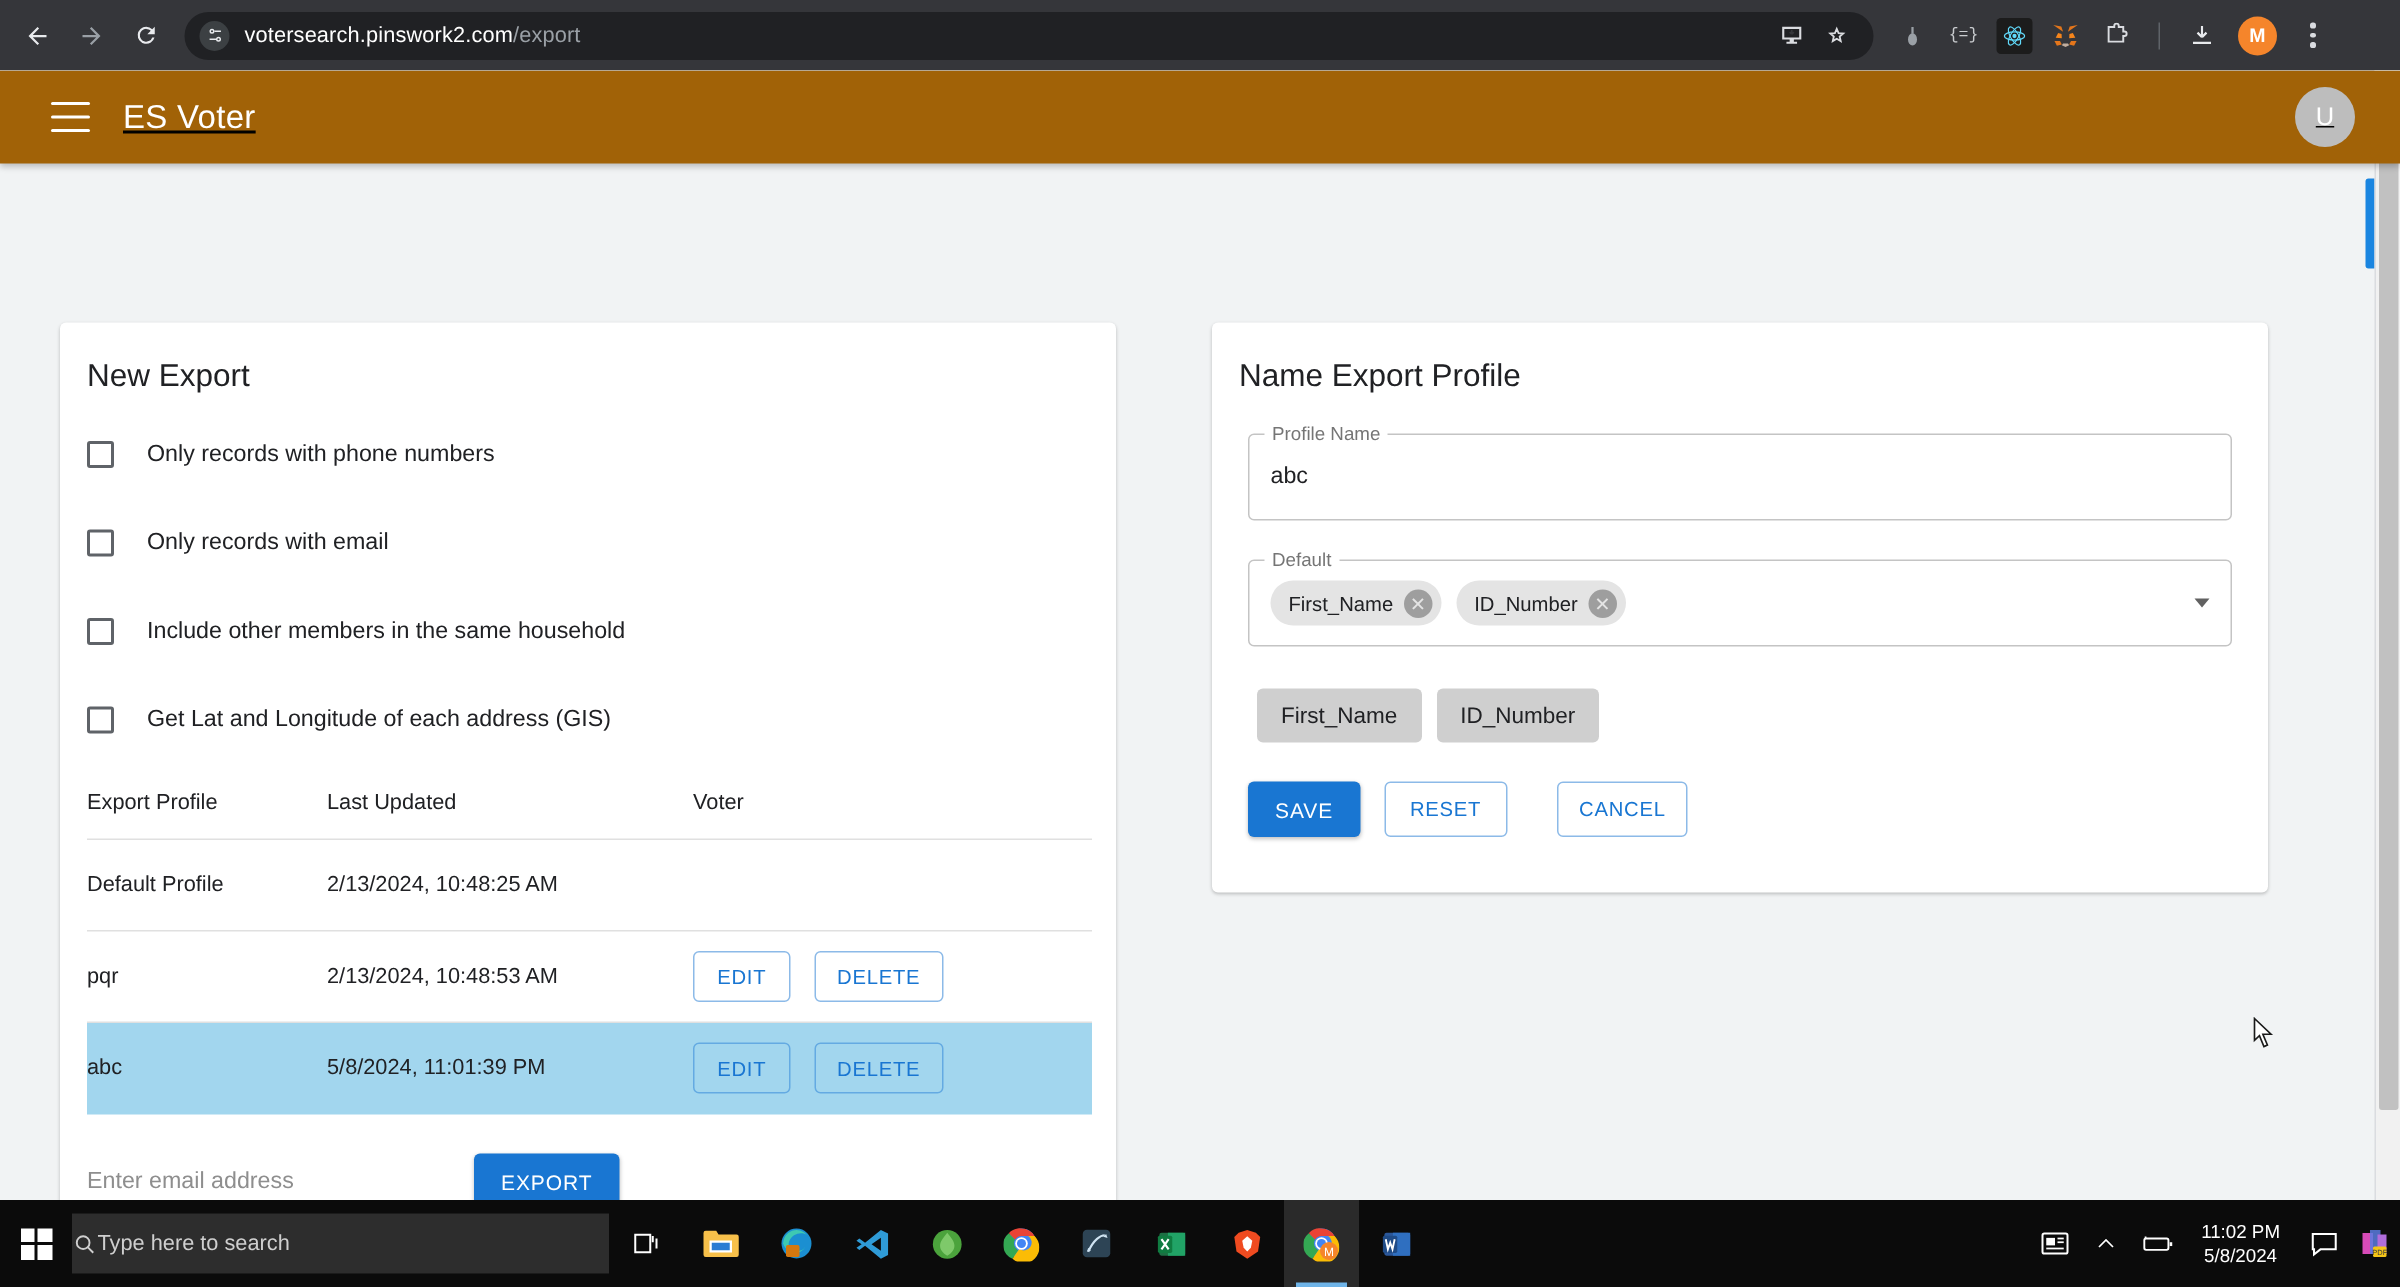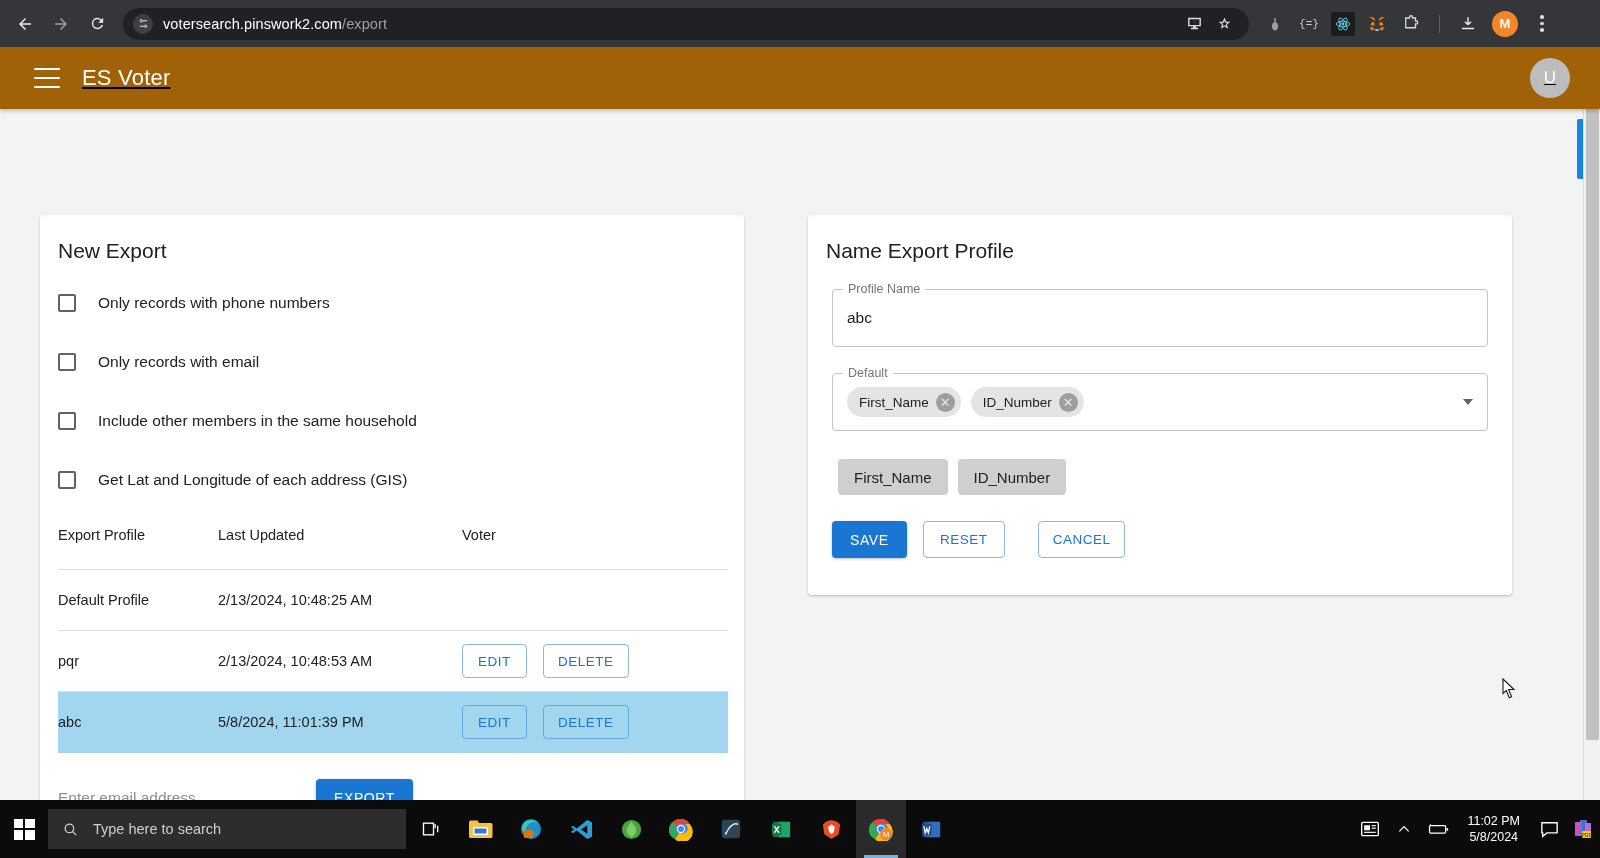--- a/index.html
+++ b/index.html
@@ -97,21 +97,21 @@
   .cb-box {
     width: 18px; height: 18px; border: 2px solid #5f6368; border-radius: 2px;
     flex: 0 0 auto; margin-right: 22px;
   }
   .cb-label { font-size: 15.5px; color: #202124; }
 
   
   .tbl { margin: 10px 18px 0 18px; width: 670px; border-collapse: collapse; }
   .tbl th {
     text-align: left; font-weight: 400; font-size: 14.5px; color: #202124;
-    padding: 8px 0 26px 0; border-bottom: 1px solid #e0e0e0;
+    padding: 8px 0 16px 0; border-bottom: 1px solid #e0e0e0;
   }
   .tbl td {
     font-size: 14.5px; color: #202124; padding: 0; height: 61px;
     border-bottom: 1px solid #e0e0e0; vertical-align: middle;
   }
   .tbl tr.sel td { background: #a2d6ee; border-bottom: none; }
   .col-profile { width: 160px; }
   .col-updated { width: 244px; }
   .col-action  { width: 266px; }
   .btn-outline {
@@ -187,21 +187,21 @@
   .taskbar {
     position: absolute; left: 0; bottom: 0; width: 1600px; height: 58px;
     background: #0b0b0b; display: flex; align-items: center;
   }
   .start-btn { width: 48px; height: 58px; display: flex; align-items: center; justify-content: center; }
   .win-logo { width: 21px; height: 21px; display: grid; grid-template-columns: 1fr 1fr;
               grid-template-rows: 1fr 1fr; gap: 2.5px; }
   .win-logo i { background: #fff; display: block; }
   .tb-search {
     width: 358px; height: 40px; background: #2d2d2d; display: flex; align-items: center;
-    padding-left: 14px; gap: 14px;
+    padding-left: 0; 
   }
   .tb-search span { color: #cfcfcf; font-size: 14.5px; }
   .tb-apps { display: flex; align-items: center; }
   .tb-app { width: 50px; height: 58px; display: flex; align-items: center; justify-content: center; position: relative; }
   .tb-app.active { background: #2a2a2a; }
   .tb-app.active::after { content: ''; position: absolute; bottom: 0; left: 8px; right: 8px;
                           height: 3px; background: #6fb4e8; }
   .tray { margin-left: auto; display: flex; align-items: center; height: 58px; }
   .tray-icon { width: 34px; height: 58px; display: flex; align-items: center; justify-content: center; color: #fff; }
   .clock { color: #fff; font-size: 12.5px; line-height: 16px; text-align: center;

